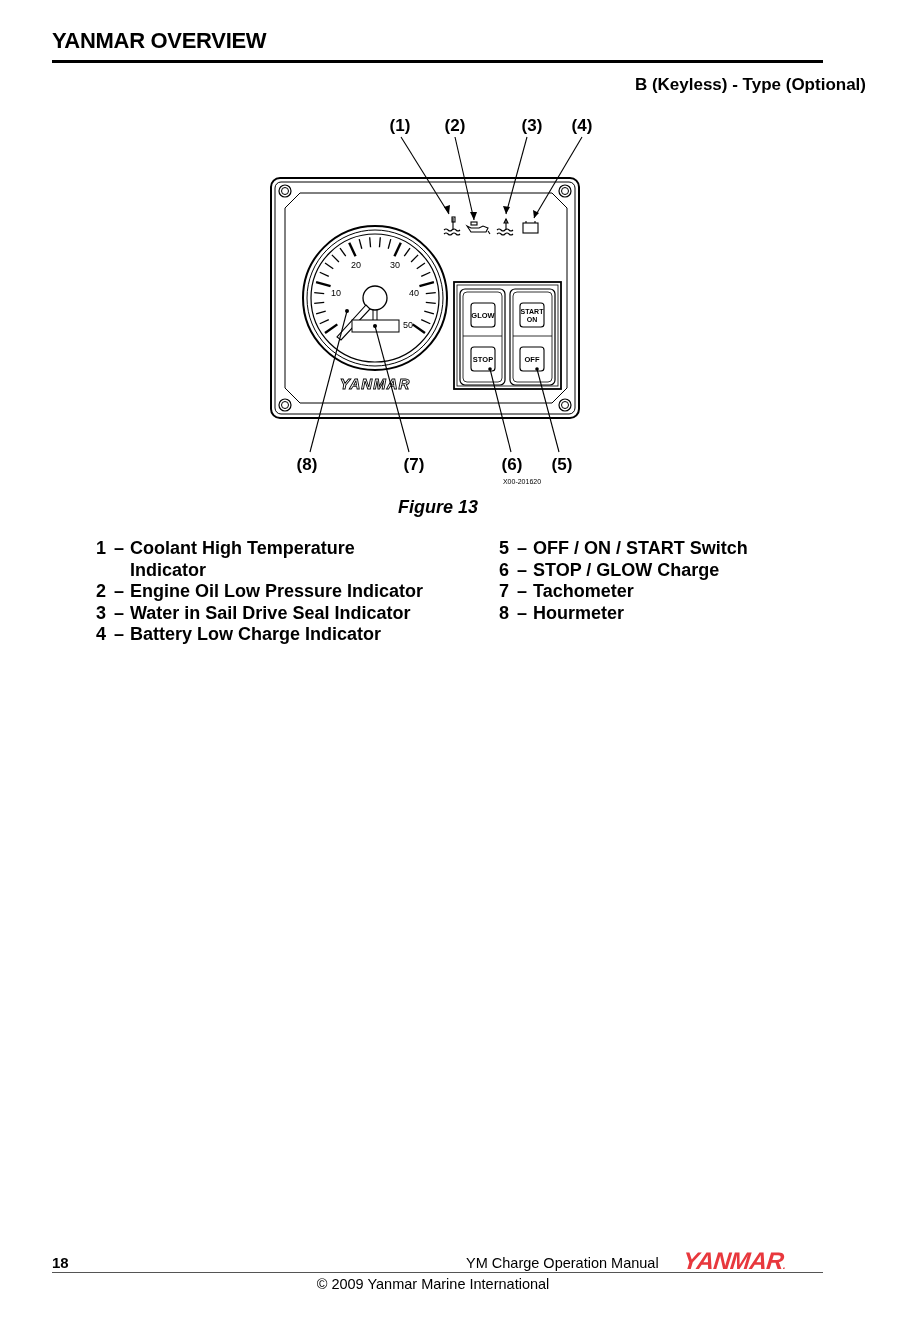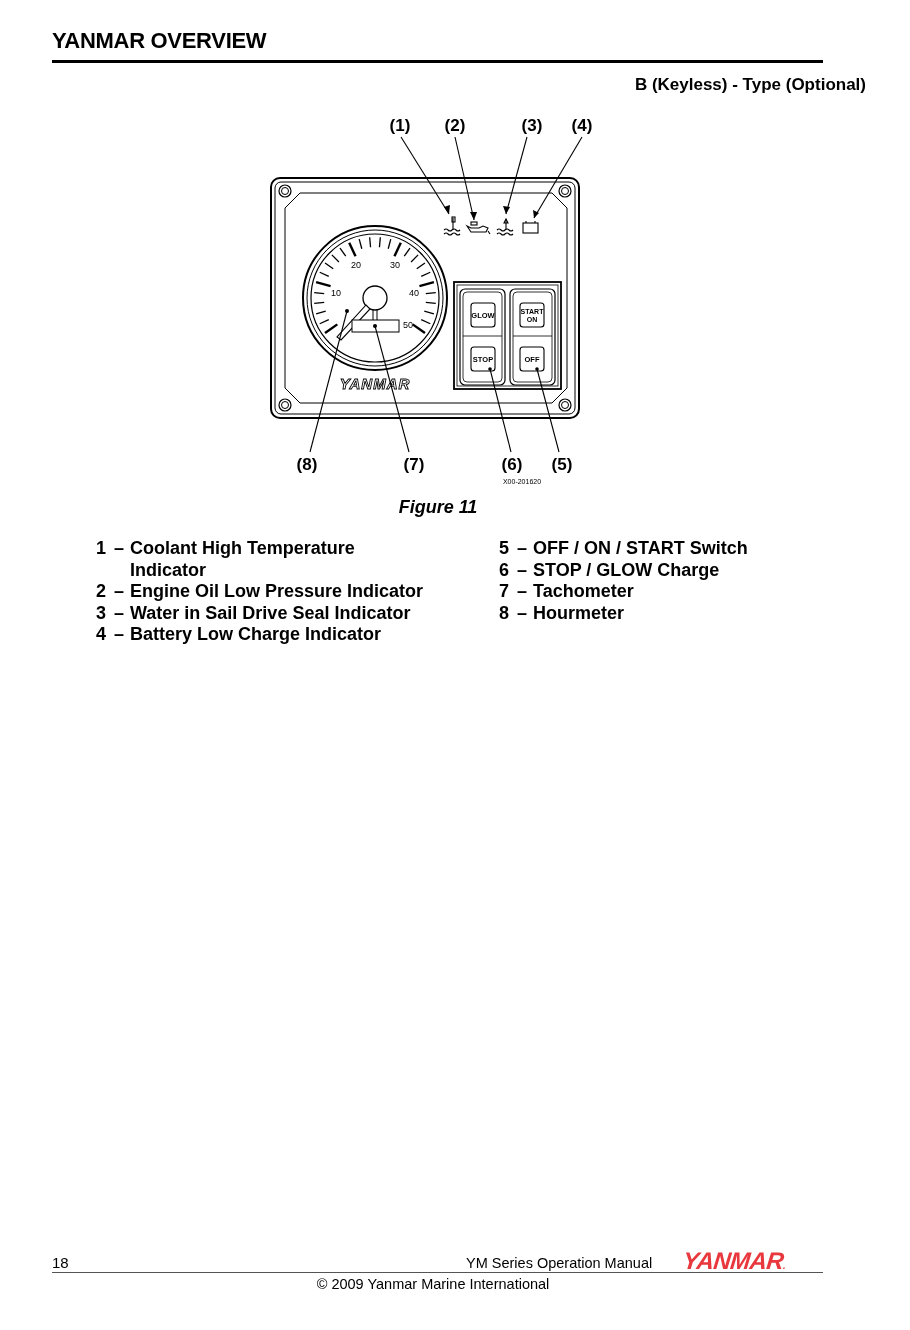--- a/index.html
+++ b/index.html
@@ -10,21 +10,21 @@
   .figure { position: absolute; left: 260px; top: 108px; width: 360px; height: 385px; }
   .figure svg { display: block; }
   .fig-caption { position: absolute; left: 0; width: 876px; top: 497px; text-align: center; font-size: 18px; font-weight: bold; font-style: italic; }
   .legend-col { position: absolute; top: 538px; font-size: 18px; font-weight: bold; line-height: 21.5px; }
   .legend-col.left { left: 96px; width: 330px; }
   .legend-col.right { left: 499px; width: 330px; }
   .legend-item { display: flex; }
   .legend-item .num { width: 18px; flex: none; }
   .legend-item .dash { width: 16px; flex: none; }
   .legend-item .txt { flex: 1; }
-  .footer-page { position: absolute; left: 52px; top: 1254px; font-size: 15px; font-weight: normal; }
+  .footer-page { position: absolute; left: 52px; top: 1254px; font-size: 15px; font-weight: bold; }
   .footer-manual { position: absolute; left: 466px; top: 1255px; font-size: 14.5px; }
   .footer-logo { position: absolute; left: 683px; top: 1247px; font-size: 24px; font-weight: bold; font-style: italic; color: #e8383d; letter-spacing: -0.5px; transform: skewX(-6deg); }
   .footer-logo .dot { font-size: 10px; }
   .footer-rule { position: absolute; left: 52px; top: 1272px; width: 771px; height: 1px; background: #555; }
   .footer-copy { position: absolute; left: 0; width: 866px; top: 1276px; text-align: center; font-size: 14.5px; }
   svg text { font-family: "Liberation Sans", sans-serif; }
 </style>
 </head>
 <body>
 
@@ -171,21 +171,21 @@
     </g>
 
     <text x="307" y="470" font-size="17" font-weight="bold" text-anchor="middle">(8)</text>
     <text x="414" y="470" font-size="17" font-weight="bold" text-anchor="middle">(7)</text>
     <text x="512" y="470" font-size="17" font-weight="bold" text-anchor="middle">(6)</text>
     <text x="562" y="470" font-size="17" font-weight="bold" text-anchor="middle">(5)</text>
     <text x="522" y="484" font-size="7" text-anchor="middle">X00-201620</text>
   </svg>
 </div>
 
-<div class="fig-caption">Figure 11</div>
+<div class="fig-caption">Figure 13</div>
 
 <div class="legend-col left">
   <div class="legend-item">
       <span class="num">1</span>
       <span class="dash">–</span>
       <span class="txt">Coolant High Temperature Indicator</span>
     </div>
   <div class="legend-item">
       <span class="num">2</span>
       <span class="dash">–</span>
@@ -220,16 +220,16 @@
       <span class="txt">Tachometer</span>
     </div>
   <div class="legend-item">
       <span class="num">8</span>
       <span class="dash">–</span>
       <span class="txt">Hourmeter</span>
     </div>
 </div>
 
 <div class="footer-page">18</div>
-<div class="footer-manual">YM Series Operation Manual</div>
+<div class="footer-manual">YM Charge Operation Manual</div>
 <div class="footer-logo"><span>YANMAR</span><span class="dot">.</span></div>
 <div class="footer-rule"></div>
 <div class="footer-copy">© 2009 Yanmar Marine International</div>
 
 </body></html>

